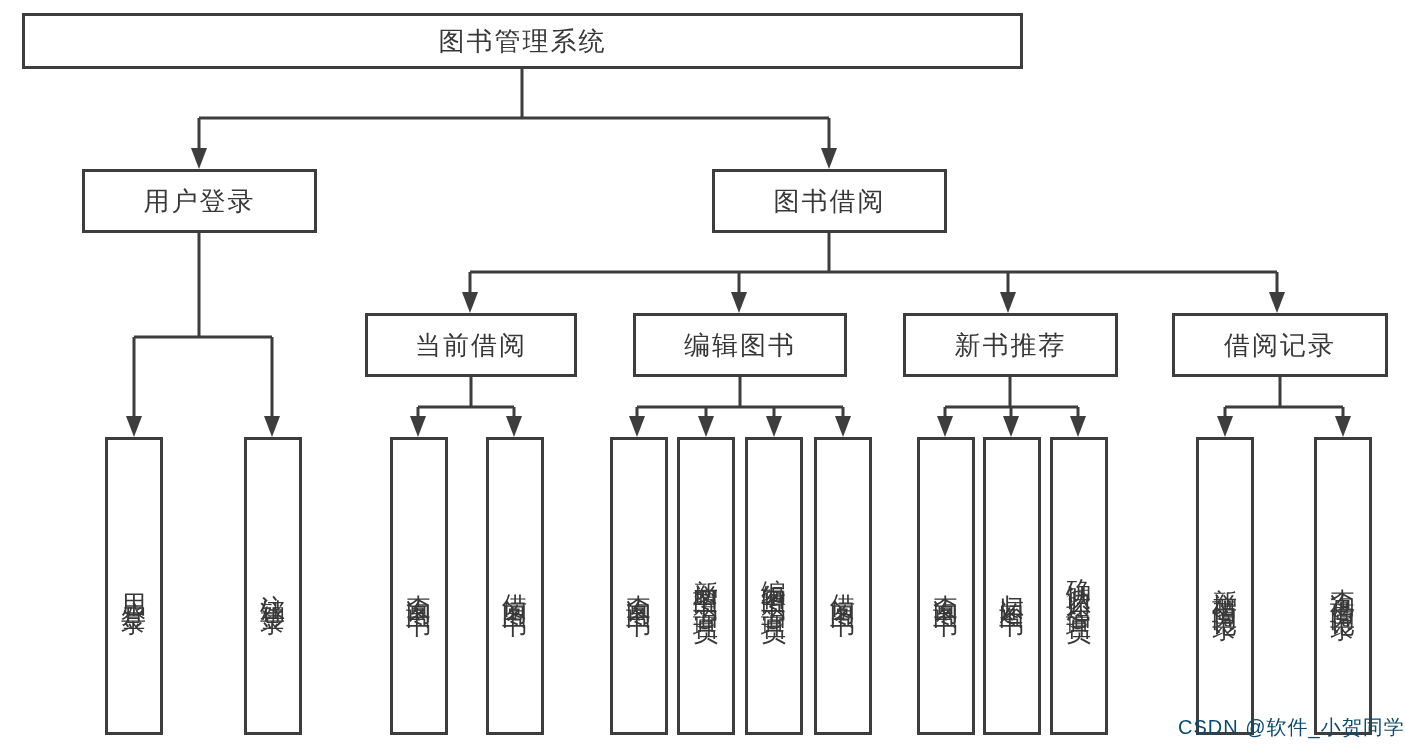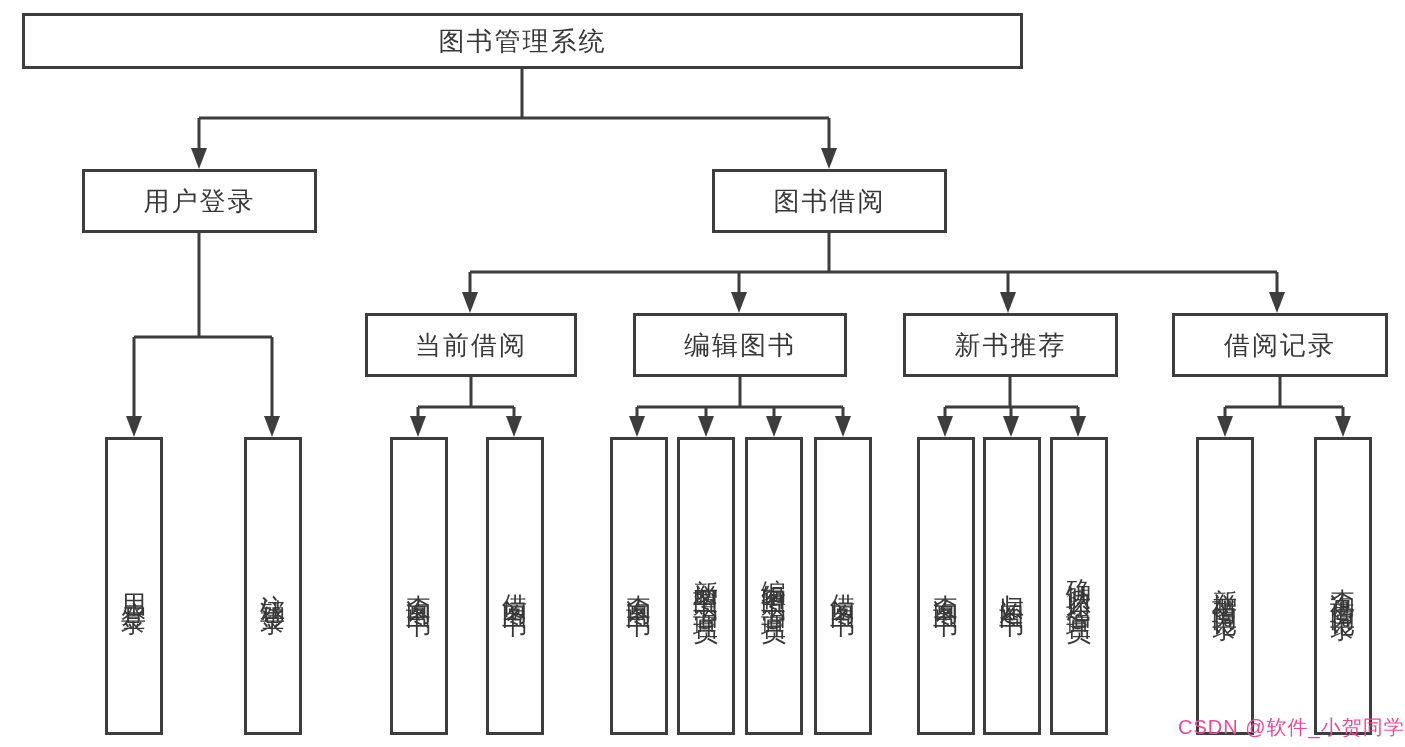--- a/index.html
+++ b/index.html
@@ -40,21 +40,21 @@
     letter-spacing: 6px;
     line-height: 1.2;
     white-space: nowrap;
   }
   .watermark {
     position: absolute;
     left: 1178px;
     top: 714px;
     z-index: 3;
     font-size: 20px;
-    color: #ec4899;
+    color: #0c4a6e;
     letter-spacing: 1px;
     white-space: nowrap;
   }
 </style>
 </head>
 <body>
 
 <div class="canvas">
 
   <svg class="connectors" width="1405" height="747" viewBox="0 0 1405 747" aria-hidden="true">

